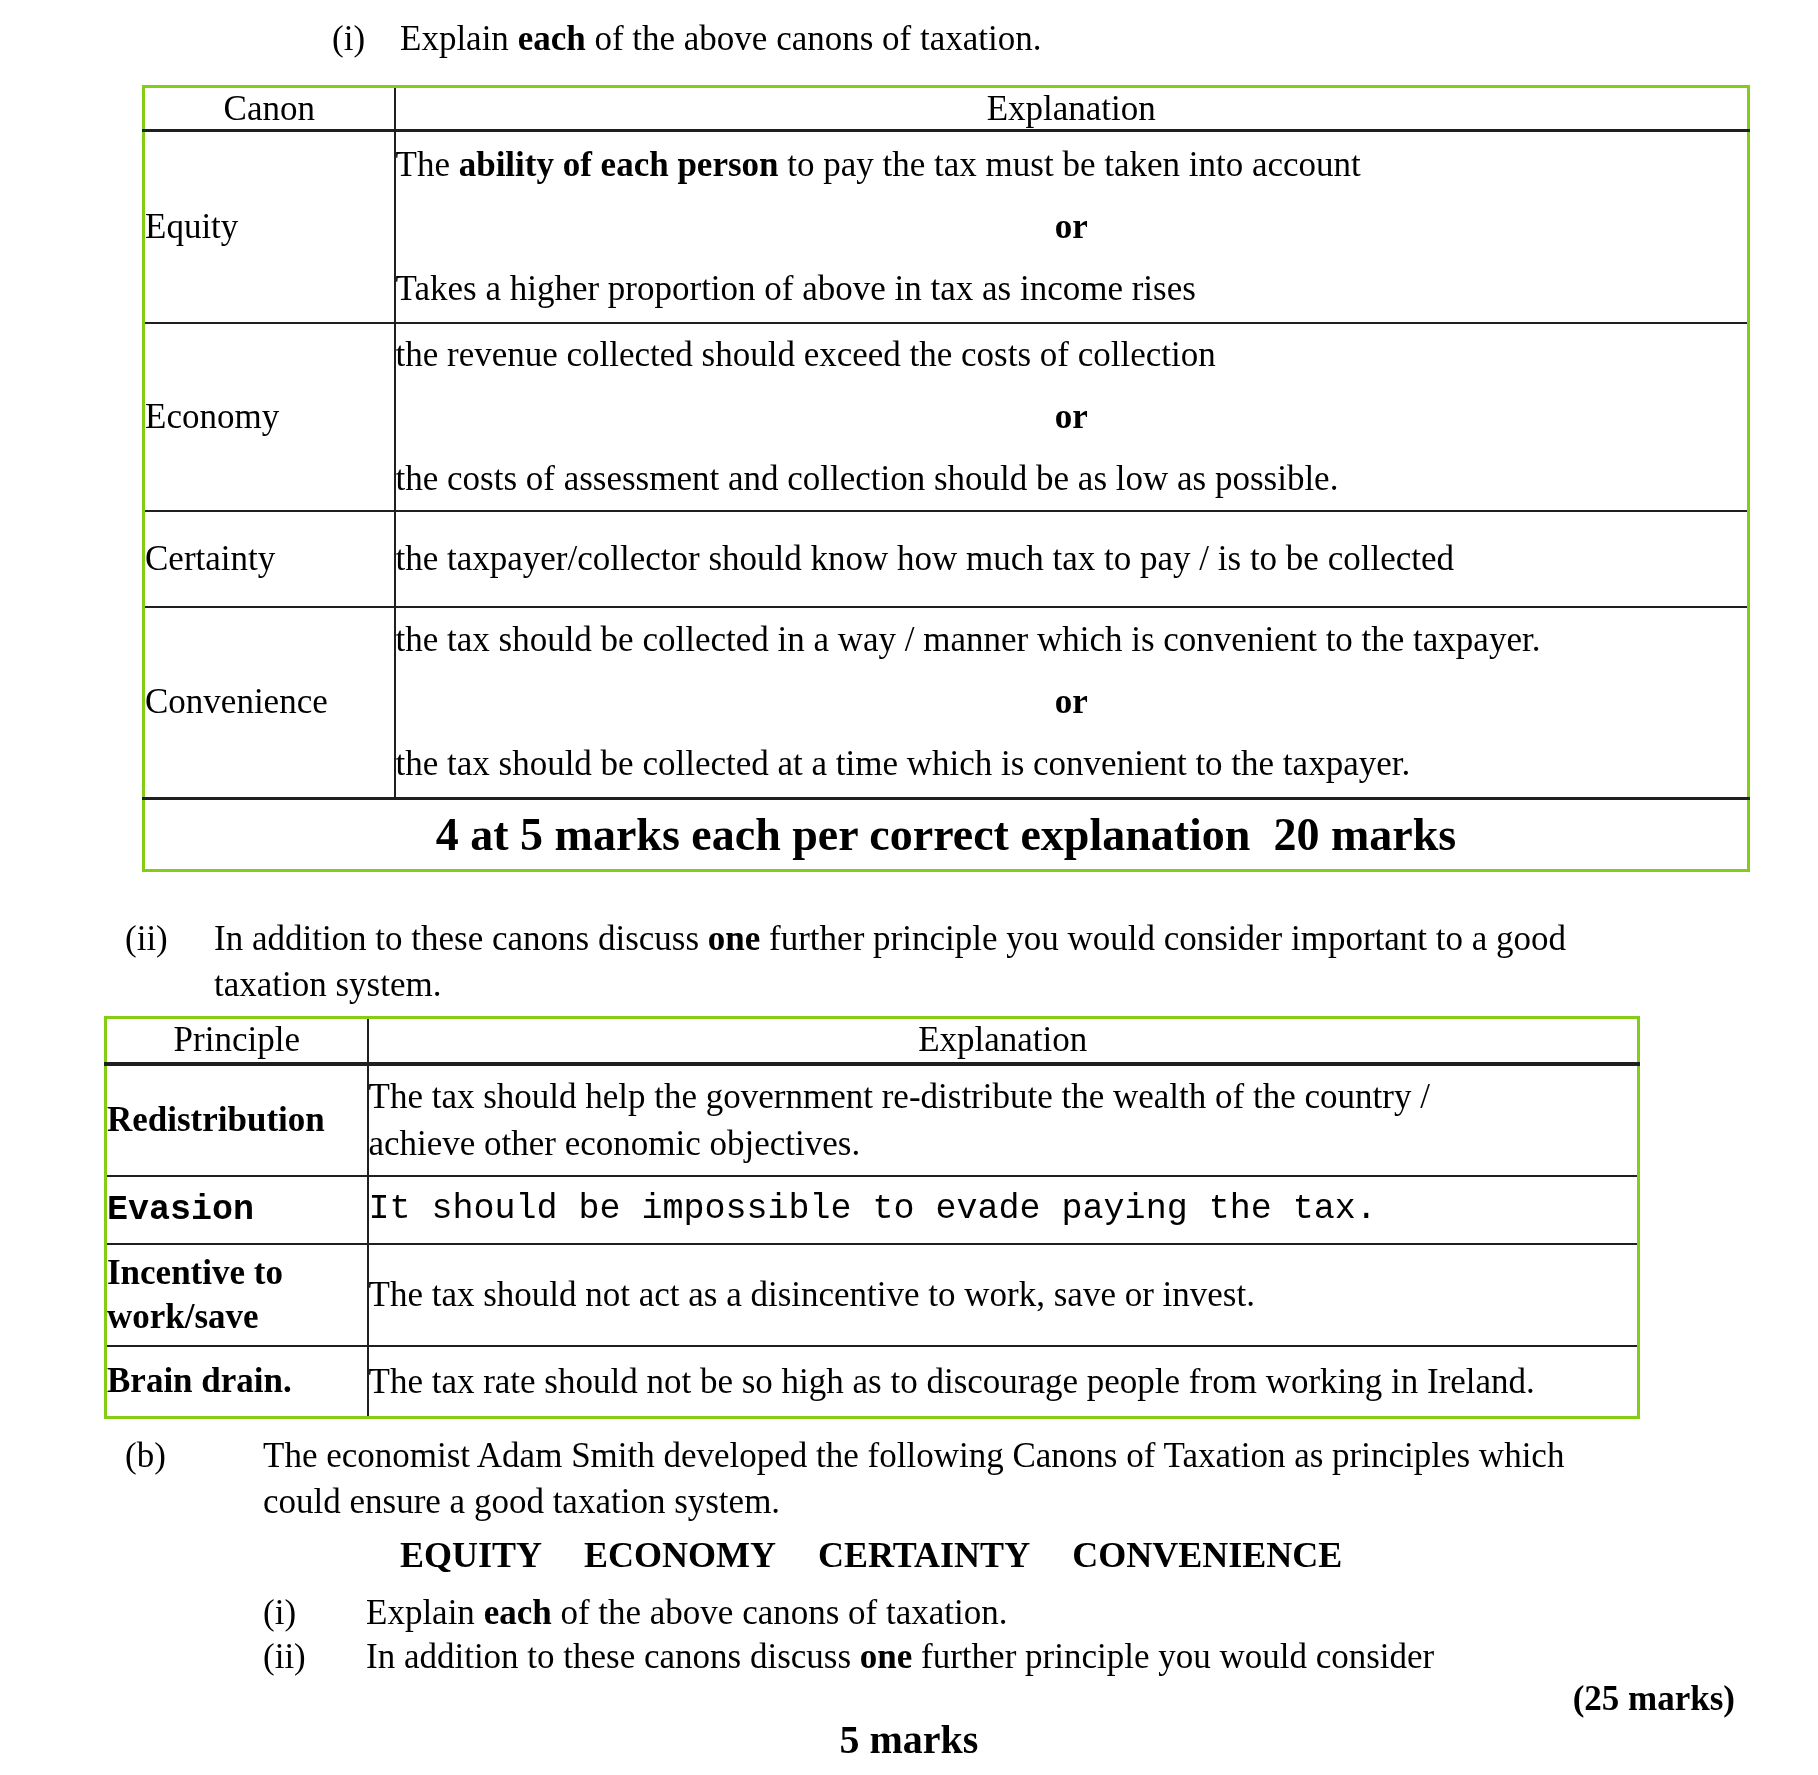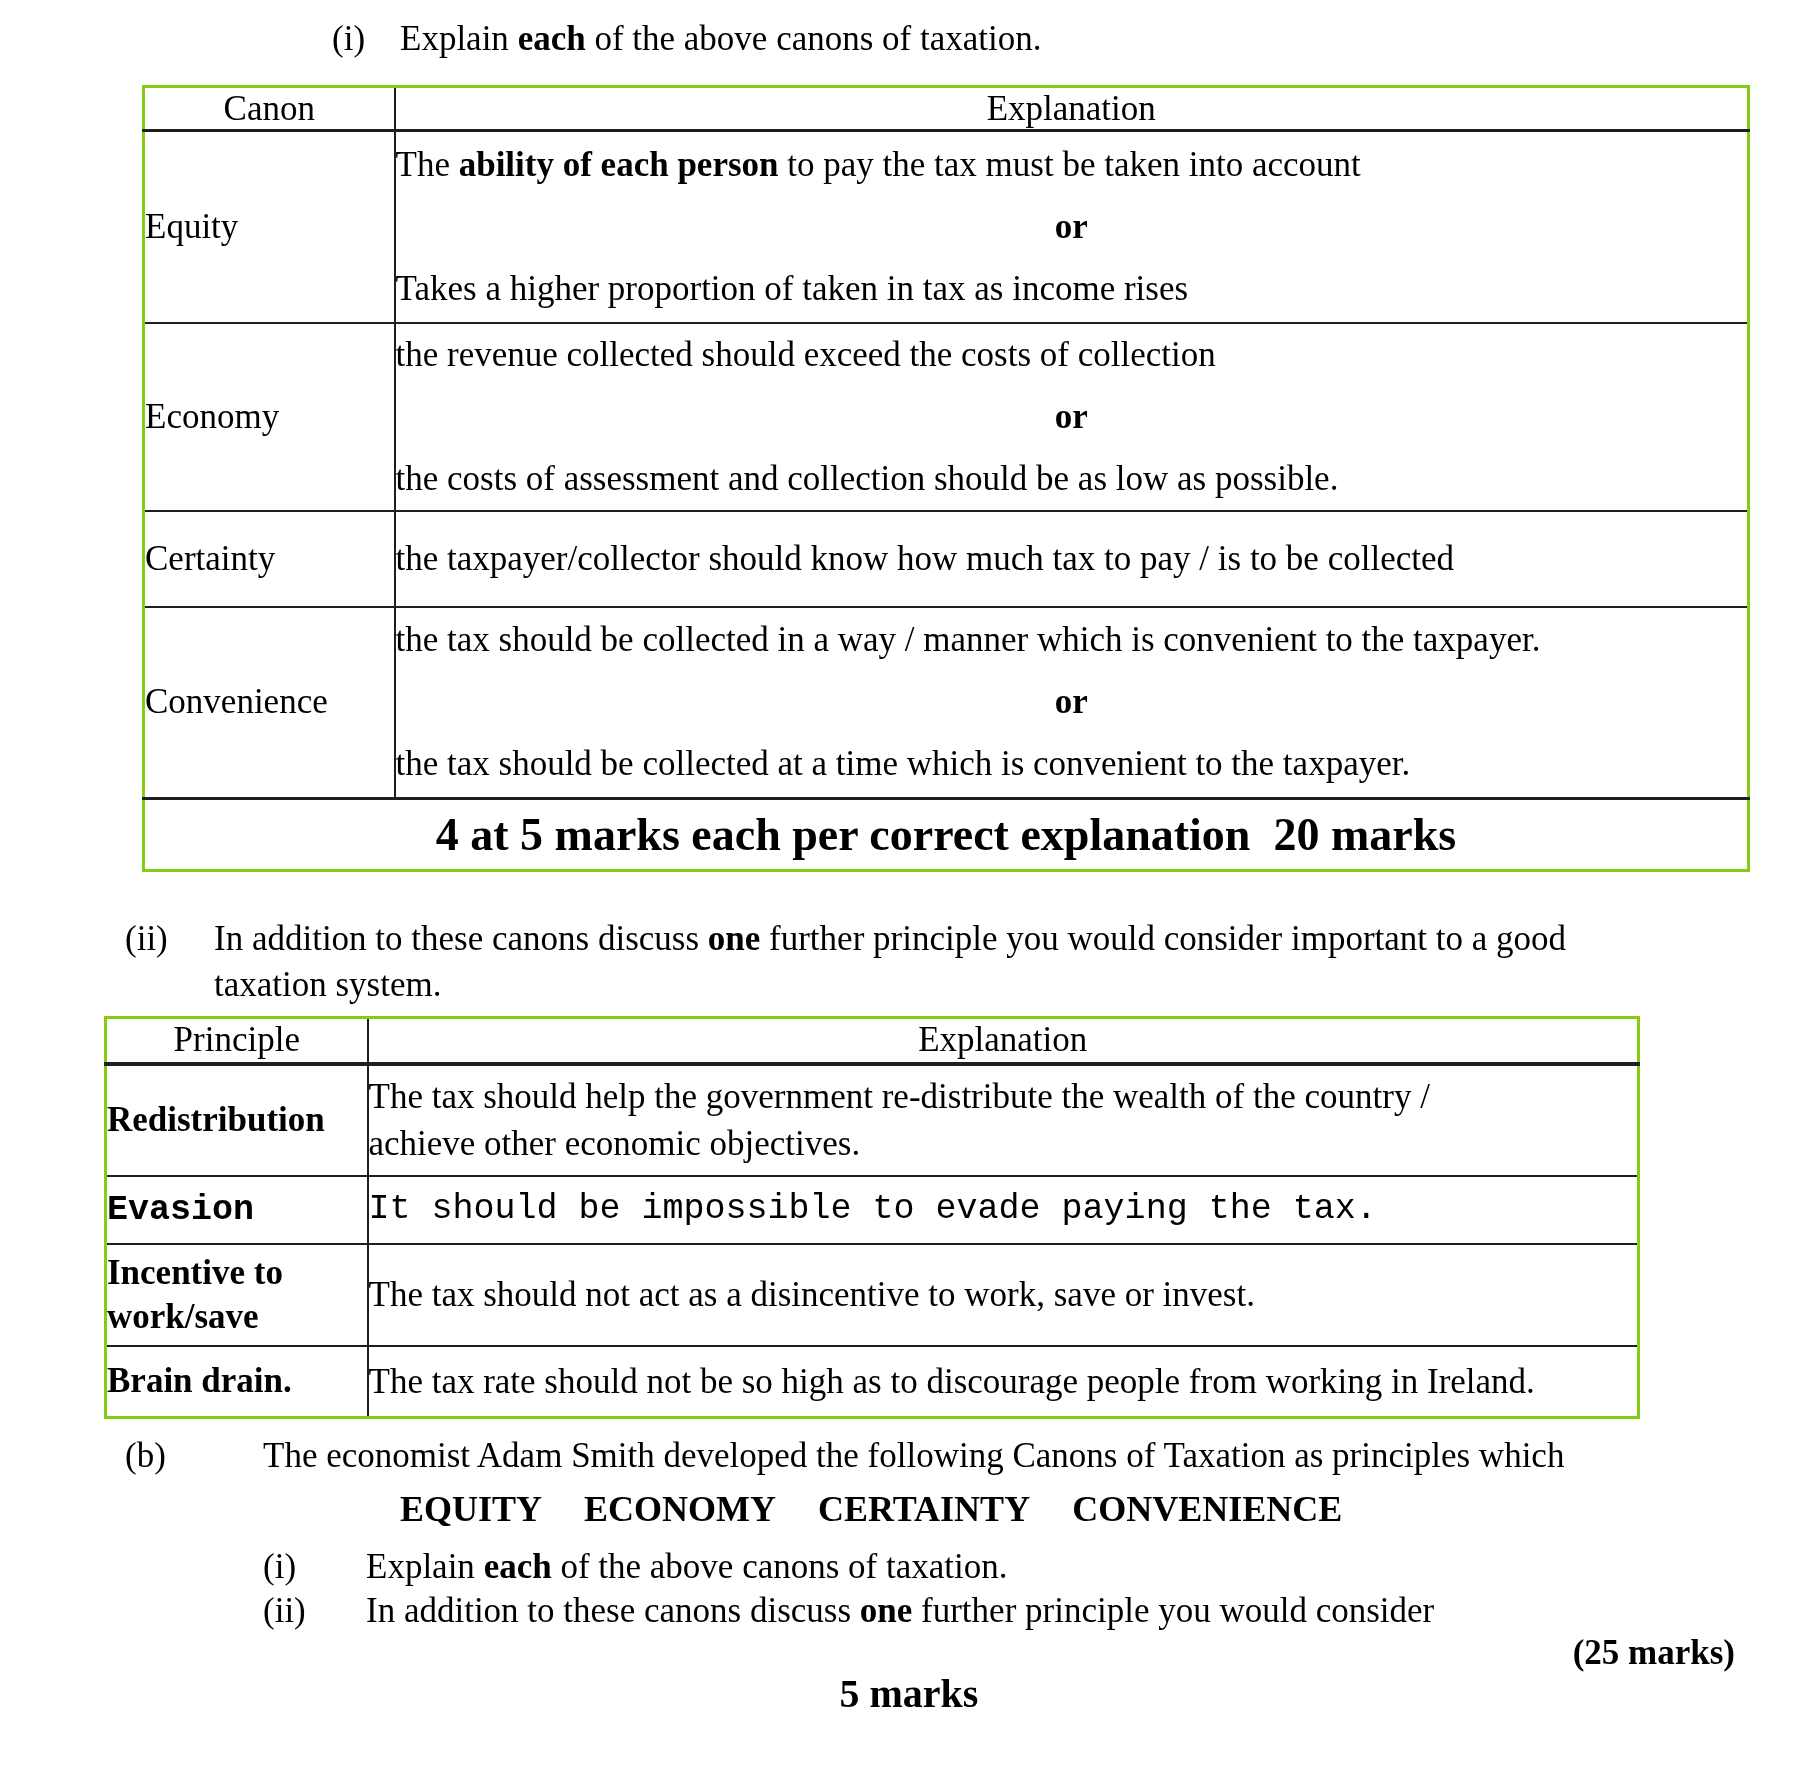--- a/index.html
+++ b/index.html
@@ -96,21 +96,21 @@
     <tbody>
         <tr class="hdr">
       <td>Canon</td>
       <td>Explanation</td>
     </tr>
     <tr class="r-equity">
       <td class="lbl">Equity</td>
       <td class="exp">
         <div class="ln"><span>The </span><b>ability of each person</b><span> to pay the tax must be taken into account</span></div>
         <div class="ln or">or</div>
-        <div class="ln">Takes a higher proportion of taken in tax as income rises</div>
+        <div class="ln">Takes a higher proportion of above in tax as income rises</div>
       </td>
     </tr>
     <tr class="r-economy">
       <td class="lbl">Economy</td>
       <td class="exp">
         <div class="ln">the revenue collected should exceed the costs of collection</div>
         <div class="ln or">or</div>
         <div class="ln">the costs of assessment and collection should be as low as possible.</div>
       </td>
     </tr>
@@ -180,20 +180,21 @@
       </td>
     </tr>
   </tbody>
     </table>
 
   <div class="partb">
     <div class="numline b-line">
       <span class="num">(b)</span>
       <span class="txt">
         <div>The economist Adam Smith developed the following Canons of Taxation as principles which</div>
+        <div>could ensure a good taxation system.</div>
       </span>
     </div>
 
     <div class="canons">
       <span>EQUITY</span>
       <span>ECONOMY</span>
       <span>CERTAINTY</span>
       <span>CONVENIENCE</span>
     </div>
 

